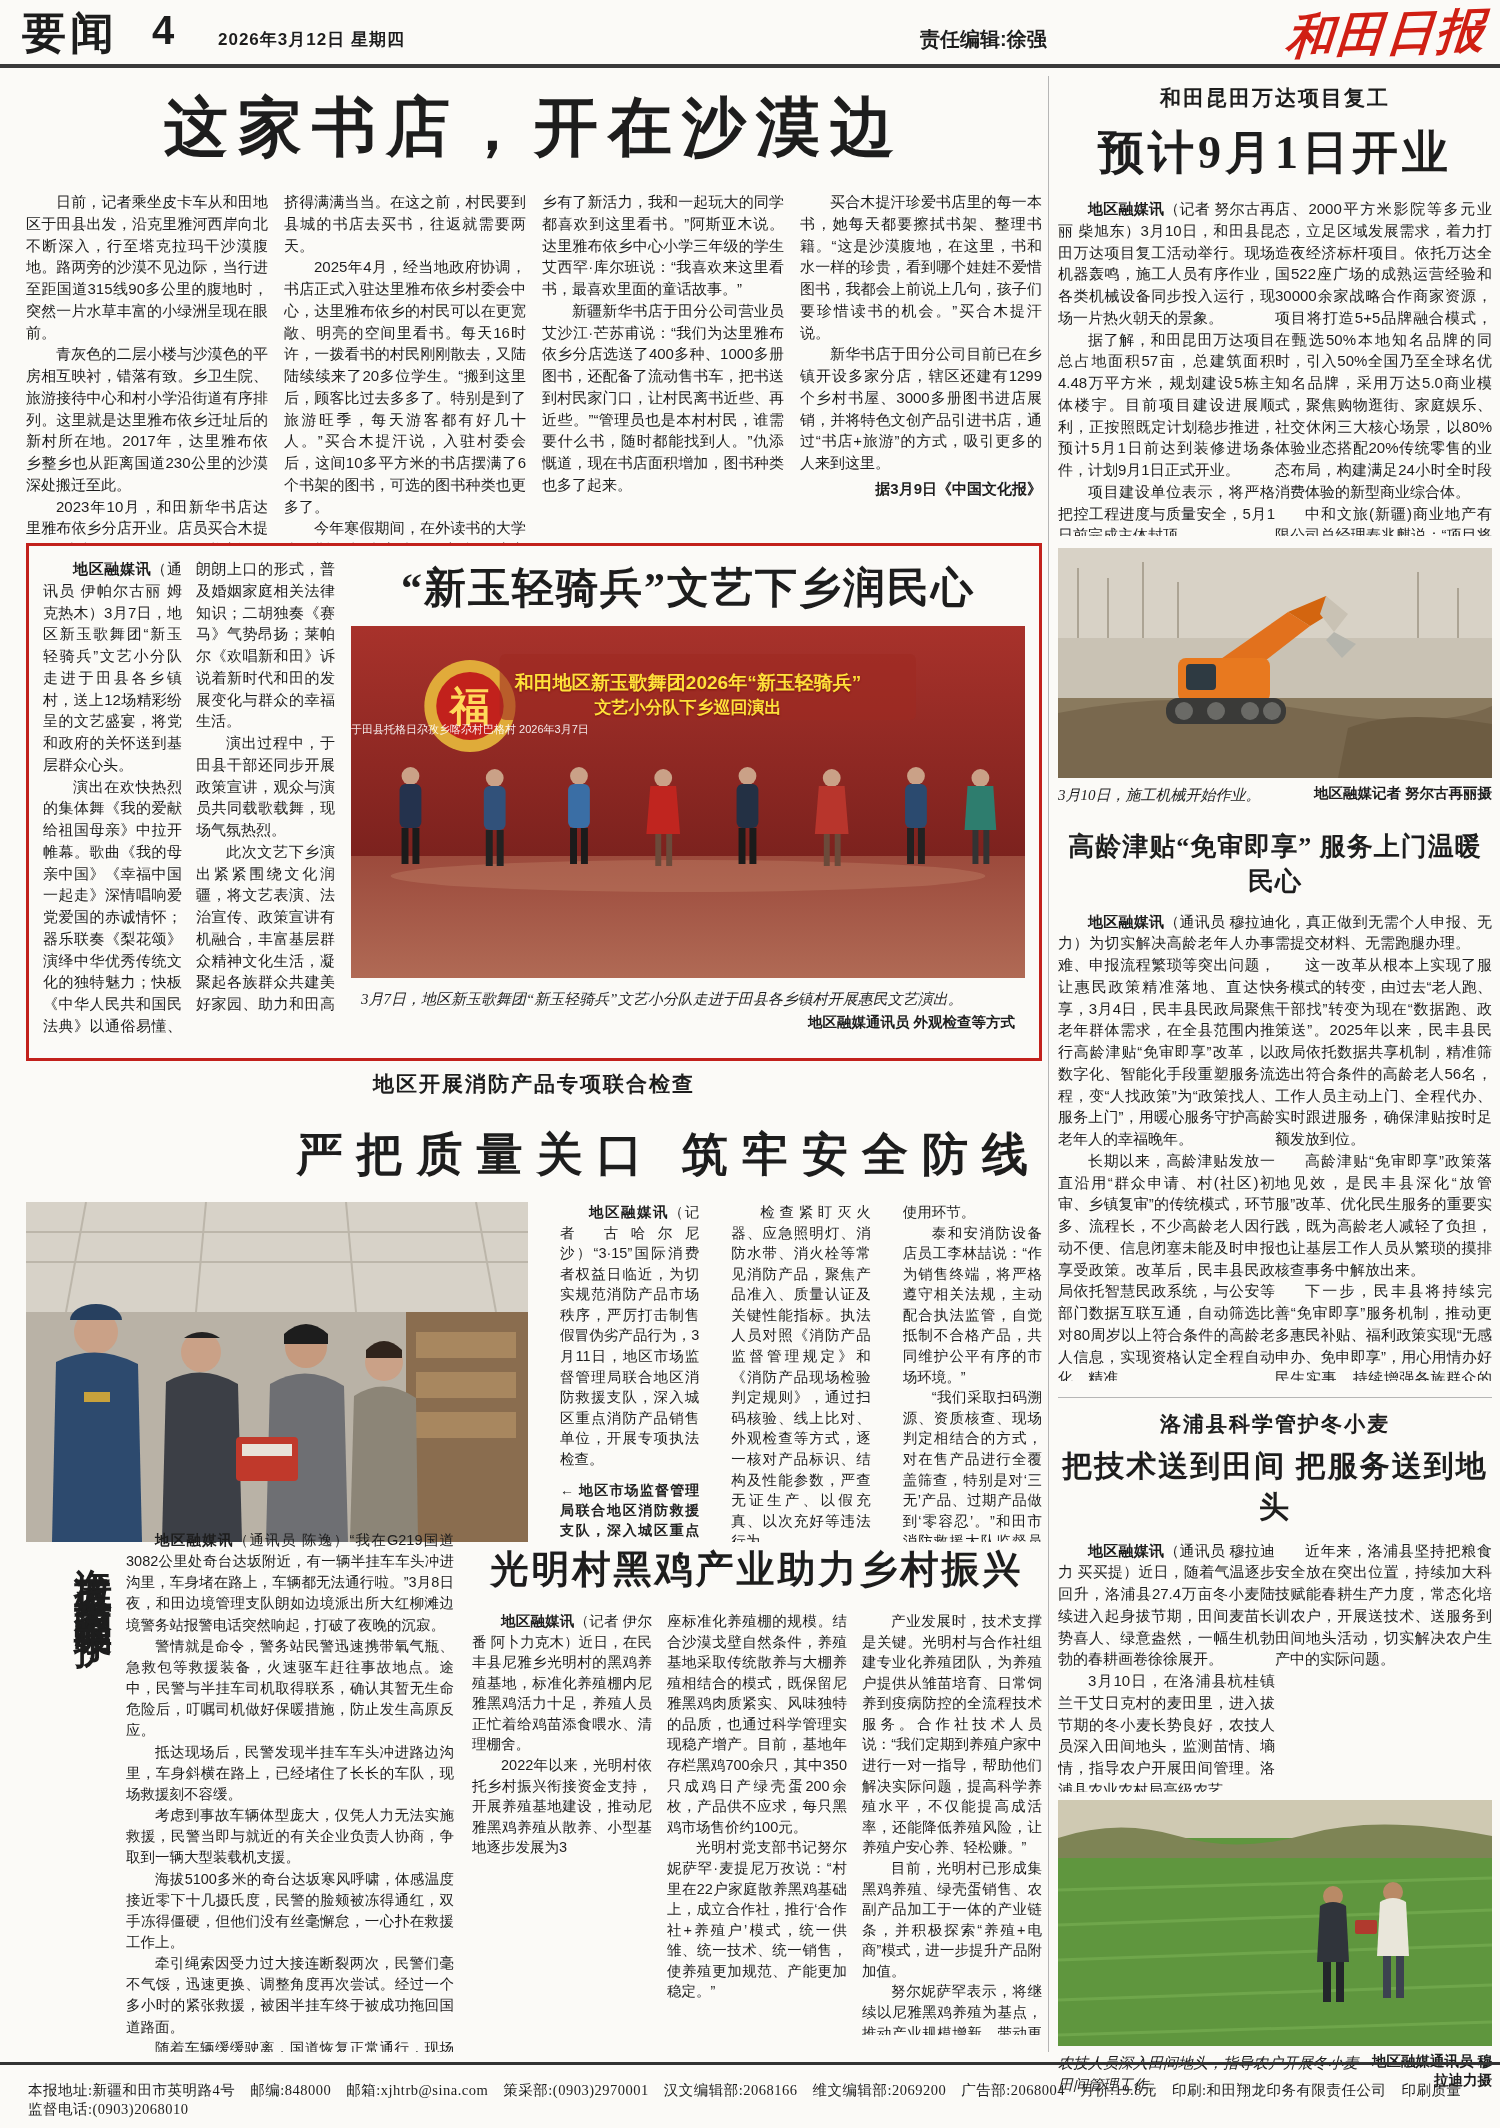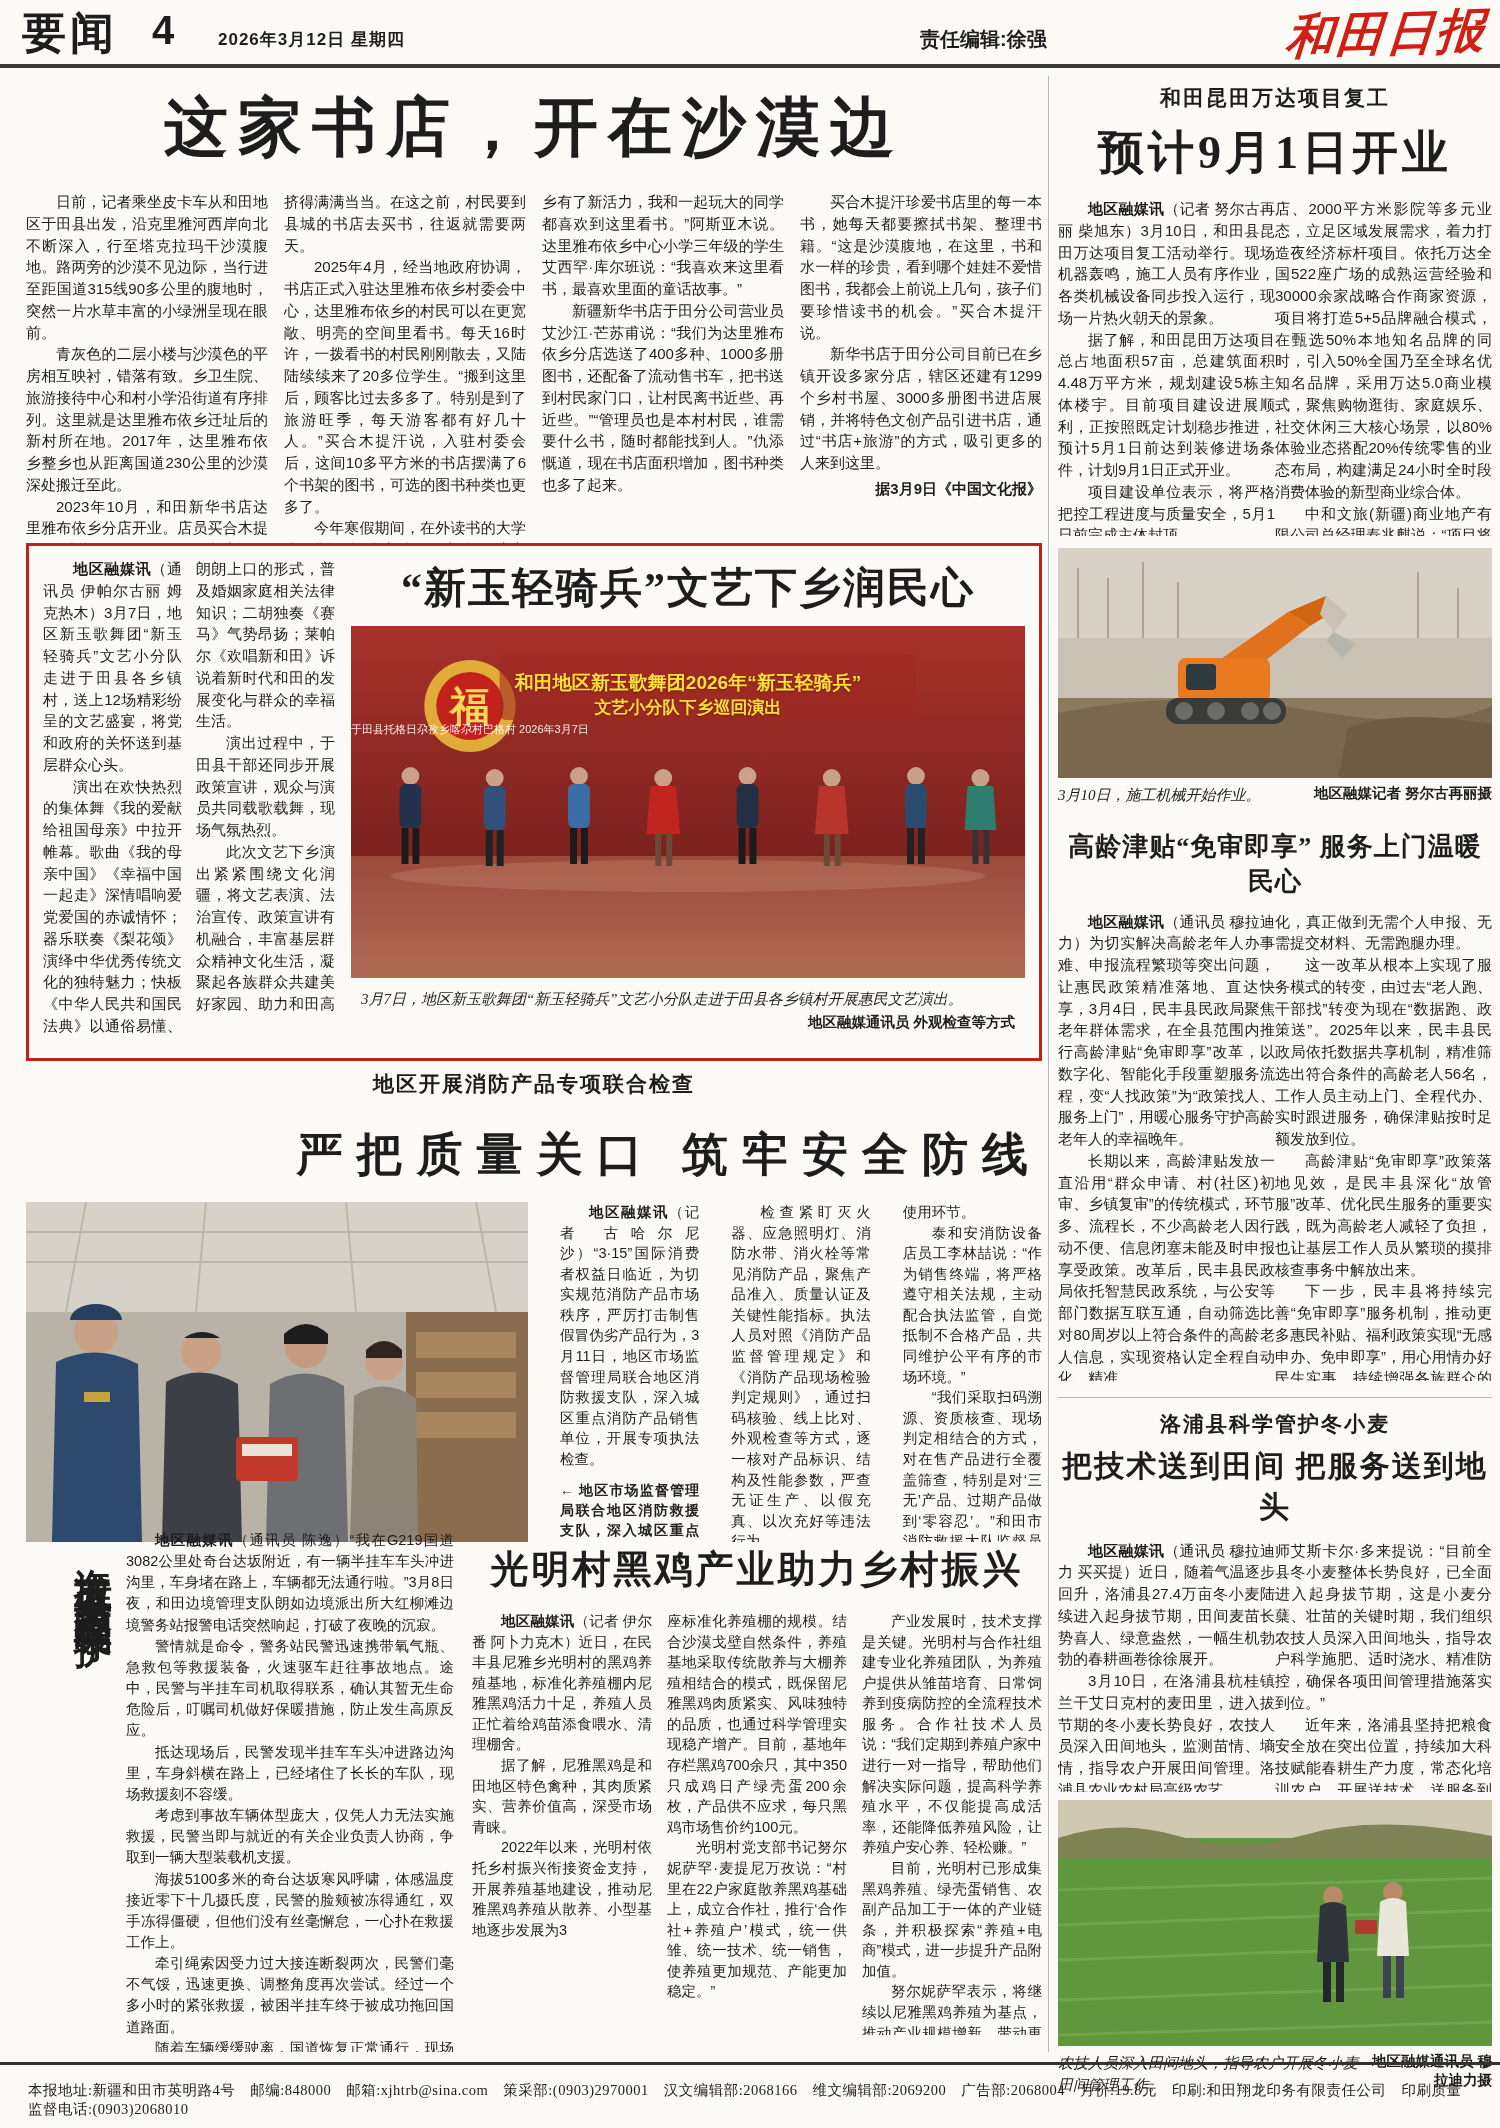--- a/index.html
+++ b/index.html
@@ -301,21 +301,20 @@
         <p class="bp">海拔5100多米的奇台达坂寒风呼啸，体感温度接近零下十几摄氏度，民警的脸颊被冻得通红，双手冻得僵硬，但他们没有丝毫懈怠，一心扑在救援工作上。</p>
         <p class="bp">牵引绳索因受力过大接连断裂两次，民警们毫不气馁，迅速更换、调整角度再次尝试。经过一个多小时的紧张救援，被困半挂车终于被成功拖回国道路面。</p>
         <p class="bp">随着车辆缓缓驶离，国道恢复正常通行，现场等候的司机们纷纷向民警挥手致意，一声声感谢化作寒夜里最温暖的回应。</p>
       </div>
     </section>
     <section id="guangming">
       <h2 class="serif">光明村黑鸡产业助力乡村振兴</h2>
       <div class="gm-cols">
         <div class="gcol">
           <p class="bp"><b class="byl">地区融媒讯</b><span>（记者 伊尔番 阿卜力克木）近日，在民丰县尼雅乡光明村的黑鸡养殖基地，标准化养殖棚内尼雅黑鸡活力十足，养殖人员正忙着给鸡苗添食喂水、清理棚舍。</span></p>
-          <p class="bp">据了解，尼雅黑鸡是和田地区特色禽种，其肉质紧实、营养价值高，深受市场青睐。</p>
           <p class="bp">2022年以来，光明村依托乡村振兴衔接资金支持，开展养殖基地建设，推动尼雅黑鸡养殖从散养、小型基地逐步发展为3</p>
         </div>
         <div class="gcol">
           <p class="bp noind">座标准化养殖棚的规模。结合沙漠戈壁自然条件，养殖基地采取传统散养与大棚养殖相结合的模式，既保留尼雅黑鸡肉质紧实、风味独特的品质，也通过科学管理实现稳产增产。目前，基地年存栏黑鸡700余只，其中350只成鸡日产绿壳蛋200余枚，产品供不应求，每只黑鸡市场售价约100元。</p>
           <p class="bp">光明村党支部书记努尔妮萨罕·麦提尼万孜说：“村里在22户家庭散养黑鸡基础上，成立合作社，推行‘合作社+养殖户’模式，统一供雏、统一技术、统一销售，使养殖更加规范、产能更加稳定。”</p>
         </div>
         <div class="gcol">
           <p class="bp">产业发展时，技术支撑是关键。光明村与合作社组建专业化养殖团队，为养殖户提供从雏苗培育、日常饲养到疫病防控的全流程技术服务。合作社技术人员说：“我们定期到养殖户家中进行一对一指导，帮助他们解决实际问题，提高科学养殖水平，不仅能提高成活率，还能降低养殖风险，让养殖户安心养、轻松赚。”</p>
           <p class="bp">目前，光明村已形成集黑鸡养殖、绿壳蛋销售、农副产品加工于一体的产业链条，并积极探索“养殖+电商”模式，进一步提升产品附加值。</p>
           <p class="bp">努尔妮萨罕表示，将继续以尼雅黑鸡养殖为基点，推动产业规模增新，带动更多村民参与，让特色养殖成为乡村振兴的持久动力。</p>
@@ -390,21 +389,20 @@
 
     <div class="r-rule"></div>
     <div class="kicker">洛浦县科学管护冬小麦</div>
     <h2 class="serif lp-h">把技术送到田间 把服务送到地头</h2>
     <div class="two-col lp-cols">
       <div class="tcol">
         <p class="bp"><b class="byl">地区融媒讯</b><span able="false">（通讯员 穆拉迪力 买买提）近日，随着气温逐步回升，洛浦县27.4万亩冬小麦陆续进入起身拔节期，田间麦苗长势喜人、绿意盎然，一幅生机勃勃的春耕画卷徐徐展开。</span></p>
         <p class="bp">3月10日，在洛浦县杭桂镇兰干艾日克村的麦田里，进入拔节期的冬小麦长势良好，农技人员深入田间地头，监测苗情、墒情，指导农户开展田间管理。洛浦县农业农村局高级农艺</p>
       </div>
       <div class="tcol">
-        <p class="bp noind">师艾斯卡尔·多来提说：“目前全县冬小麦整体长势良好，已全面进入起身拔节期，这是小麦分蘖、壮苗的关键时期，我们组织农技人员深入田间地头，指导农户科学施肥、适时浇水、精准防控，确保各项田间管理措施落实到位。”</p>
         <p class="bp">近年来，洛浦县坚持把粮食安全放在突出位置，持续加大科技赋能春耕生产力度，常态化培训农户，开展送技术、送服务到田间地头活动，切实解决农户生产中的实际问题。</p>
       </div>
     </div>
     <div class="photo wheat">
       <svg viewBox="0 0 434 246" preserveAspectRatio="none">
         <rect x="0" y="0" width="434" height="246" fill="#5f963e"></rect>
         <rect x="0" y="0" width="434" height="38" fill="#cfc9b2"></rect>
         <path d="M0 38 Q60 18 120 36 T250 34 T434 36 L434 58 L0 58 Z" fill="#7e8455"></path>
         <g opacity="0.5" stroke="#7fb659" stroke-width="3">
           <path d="M0 90 L434 78" fill="none"></path>

